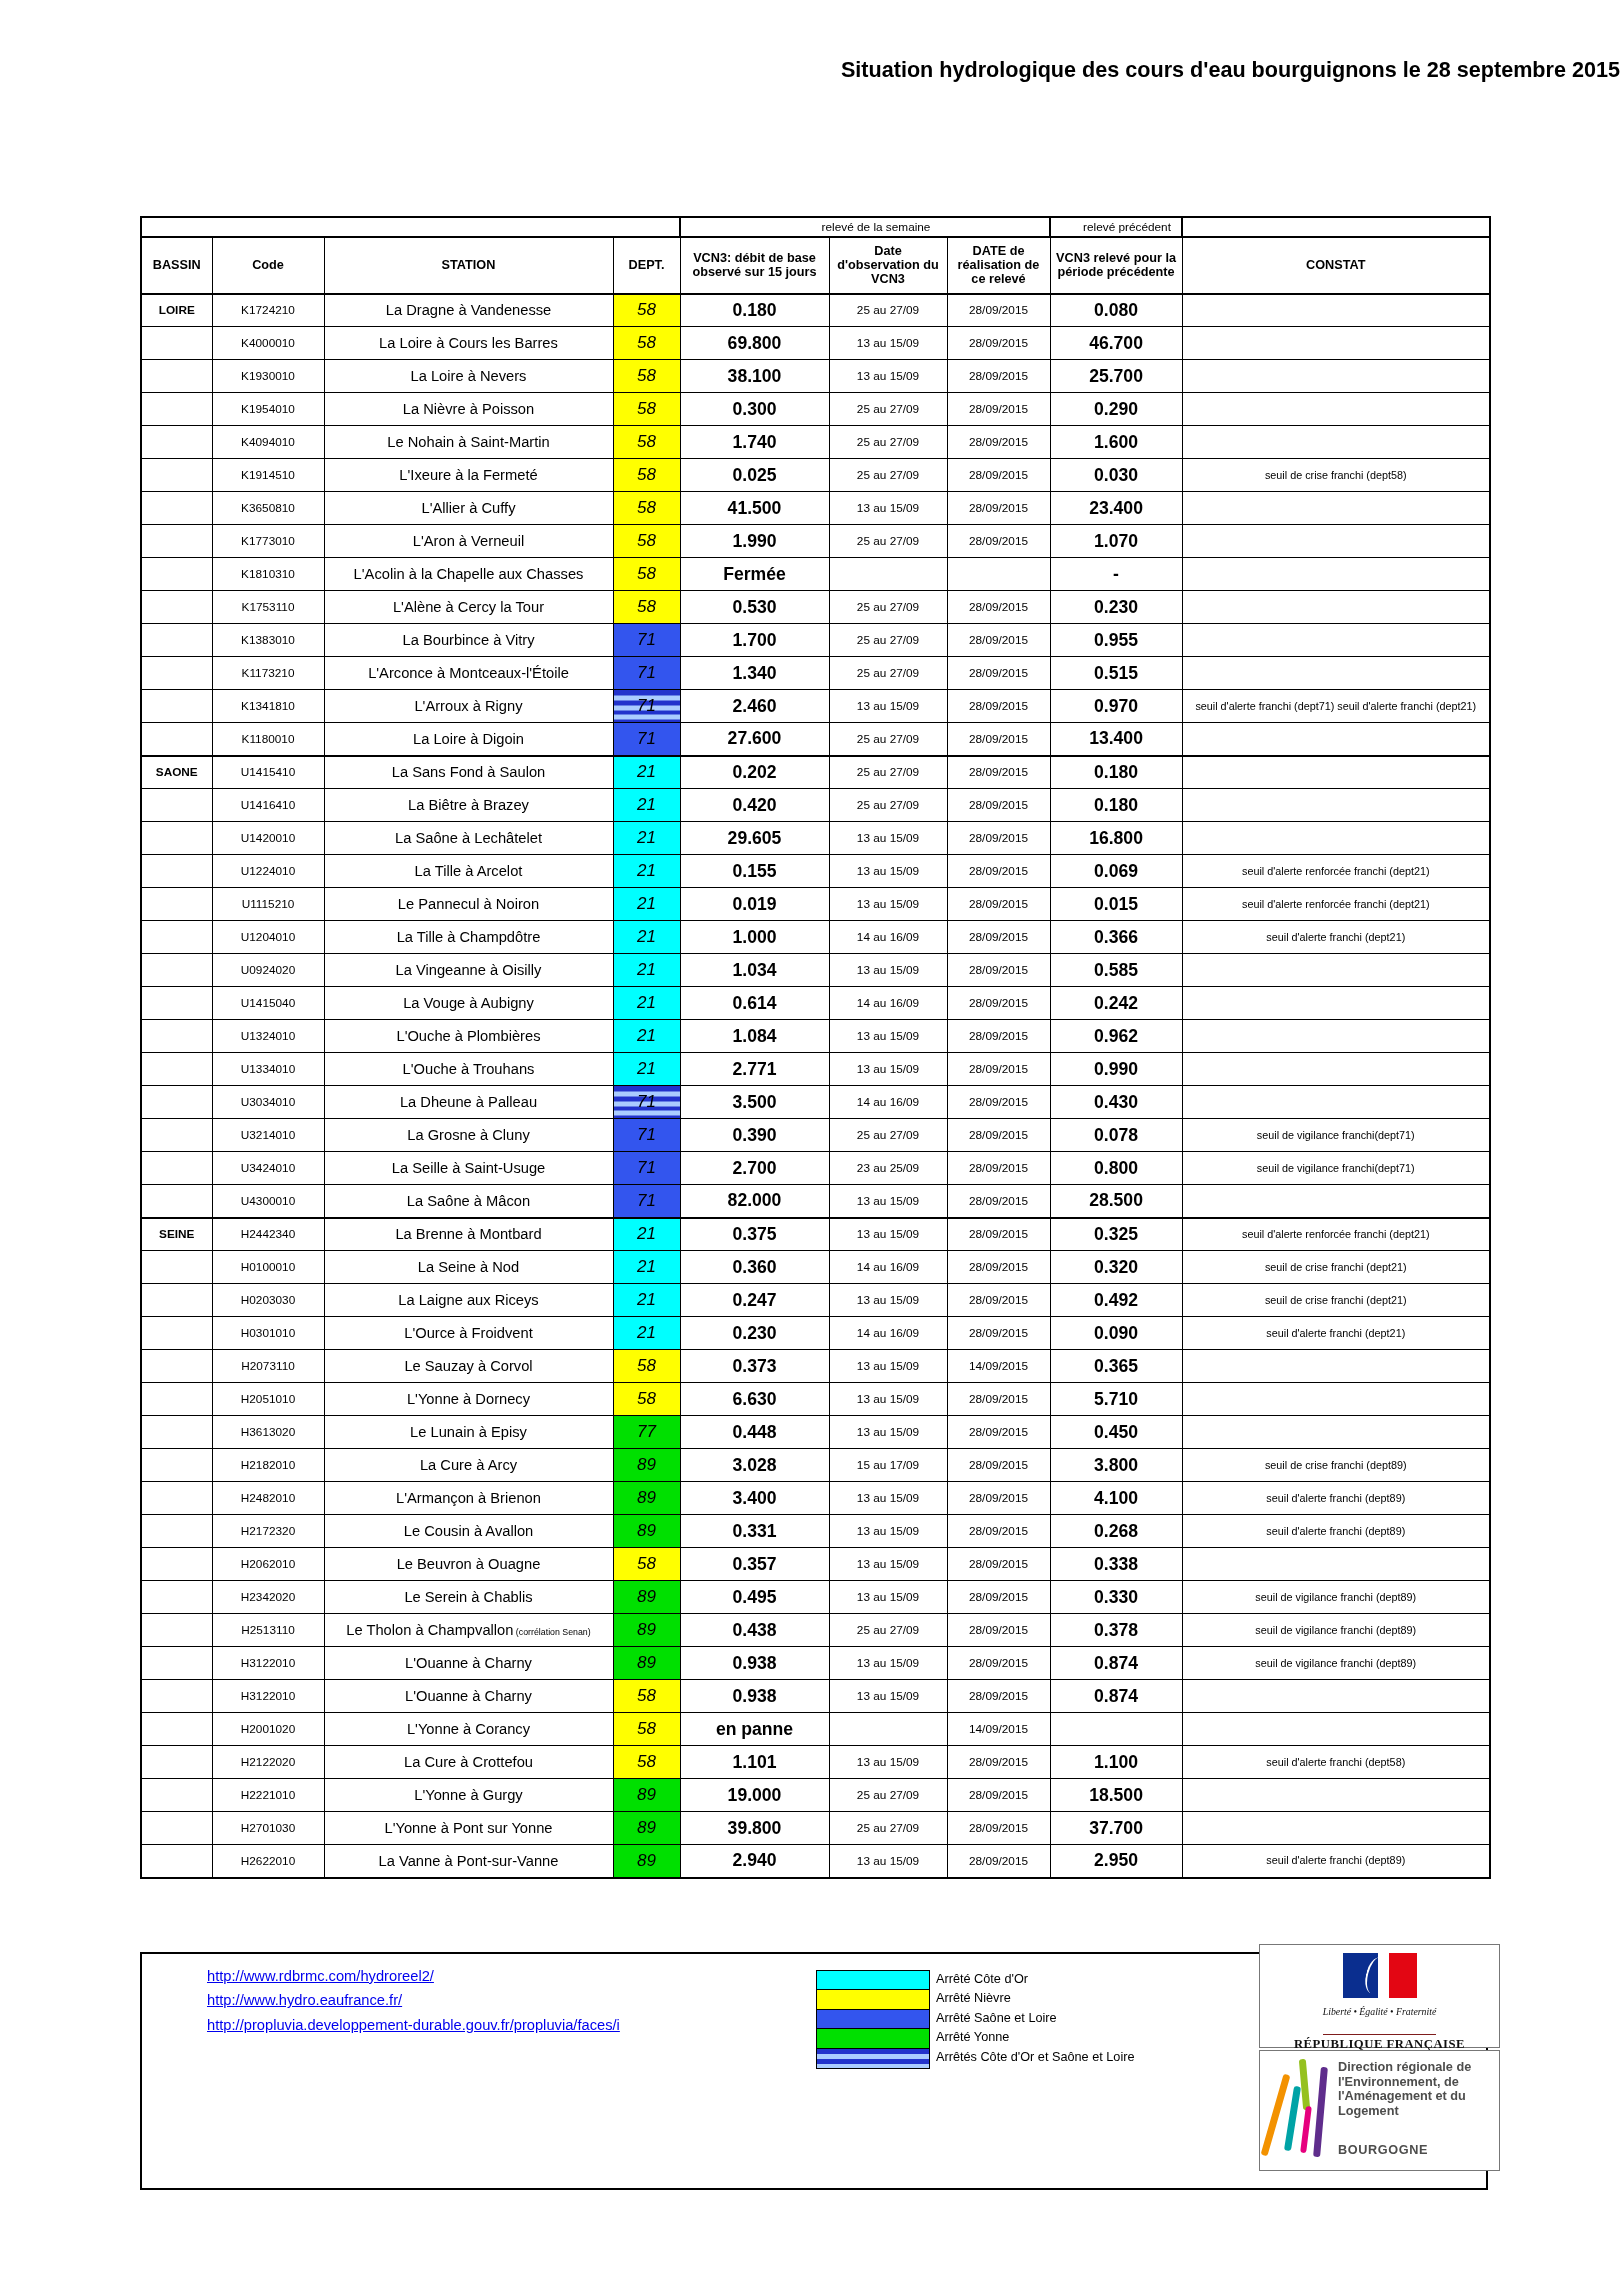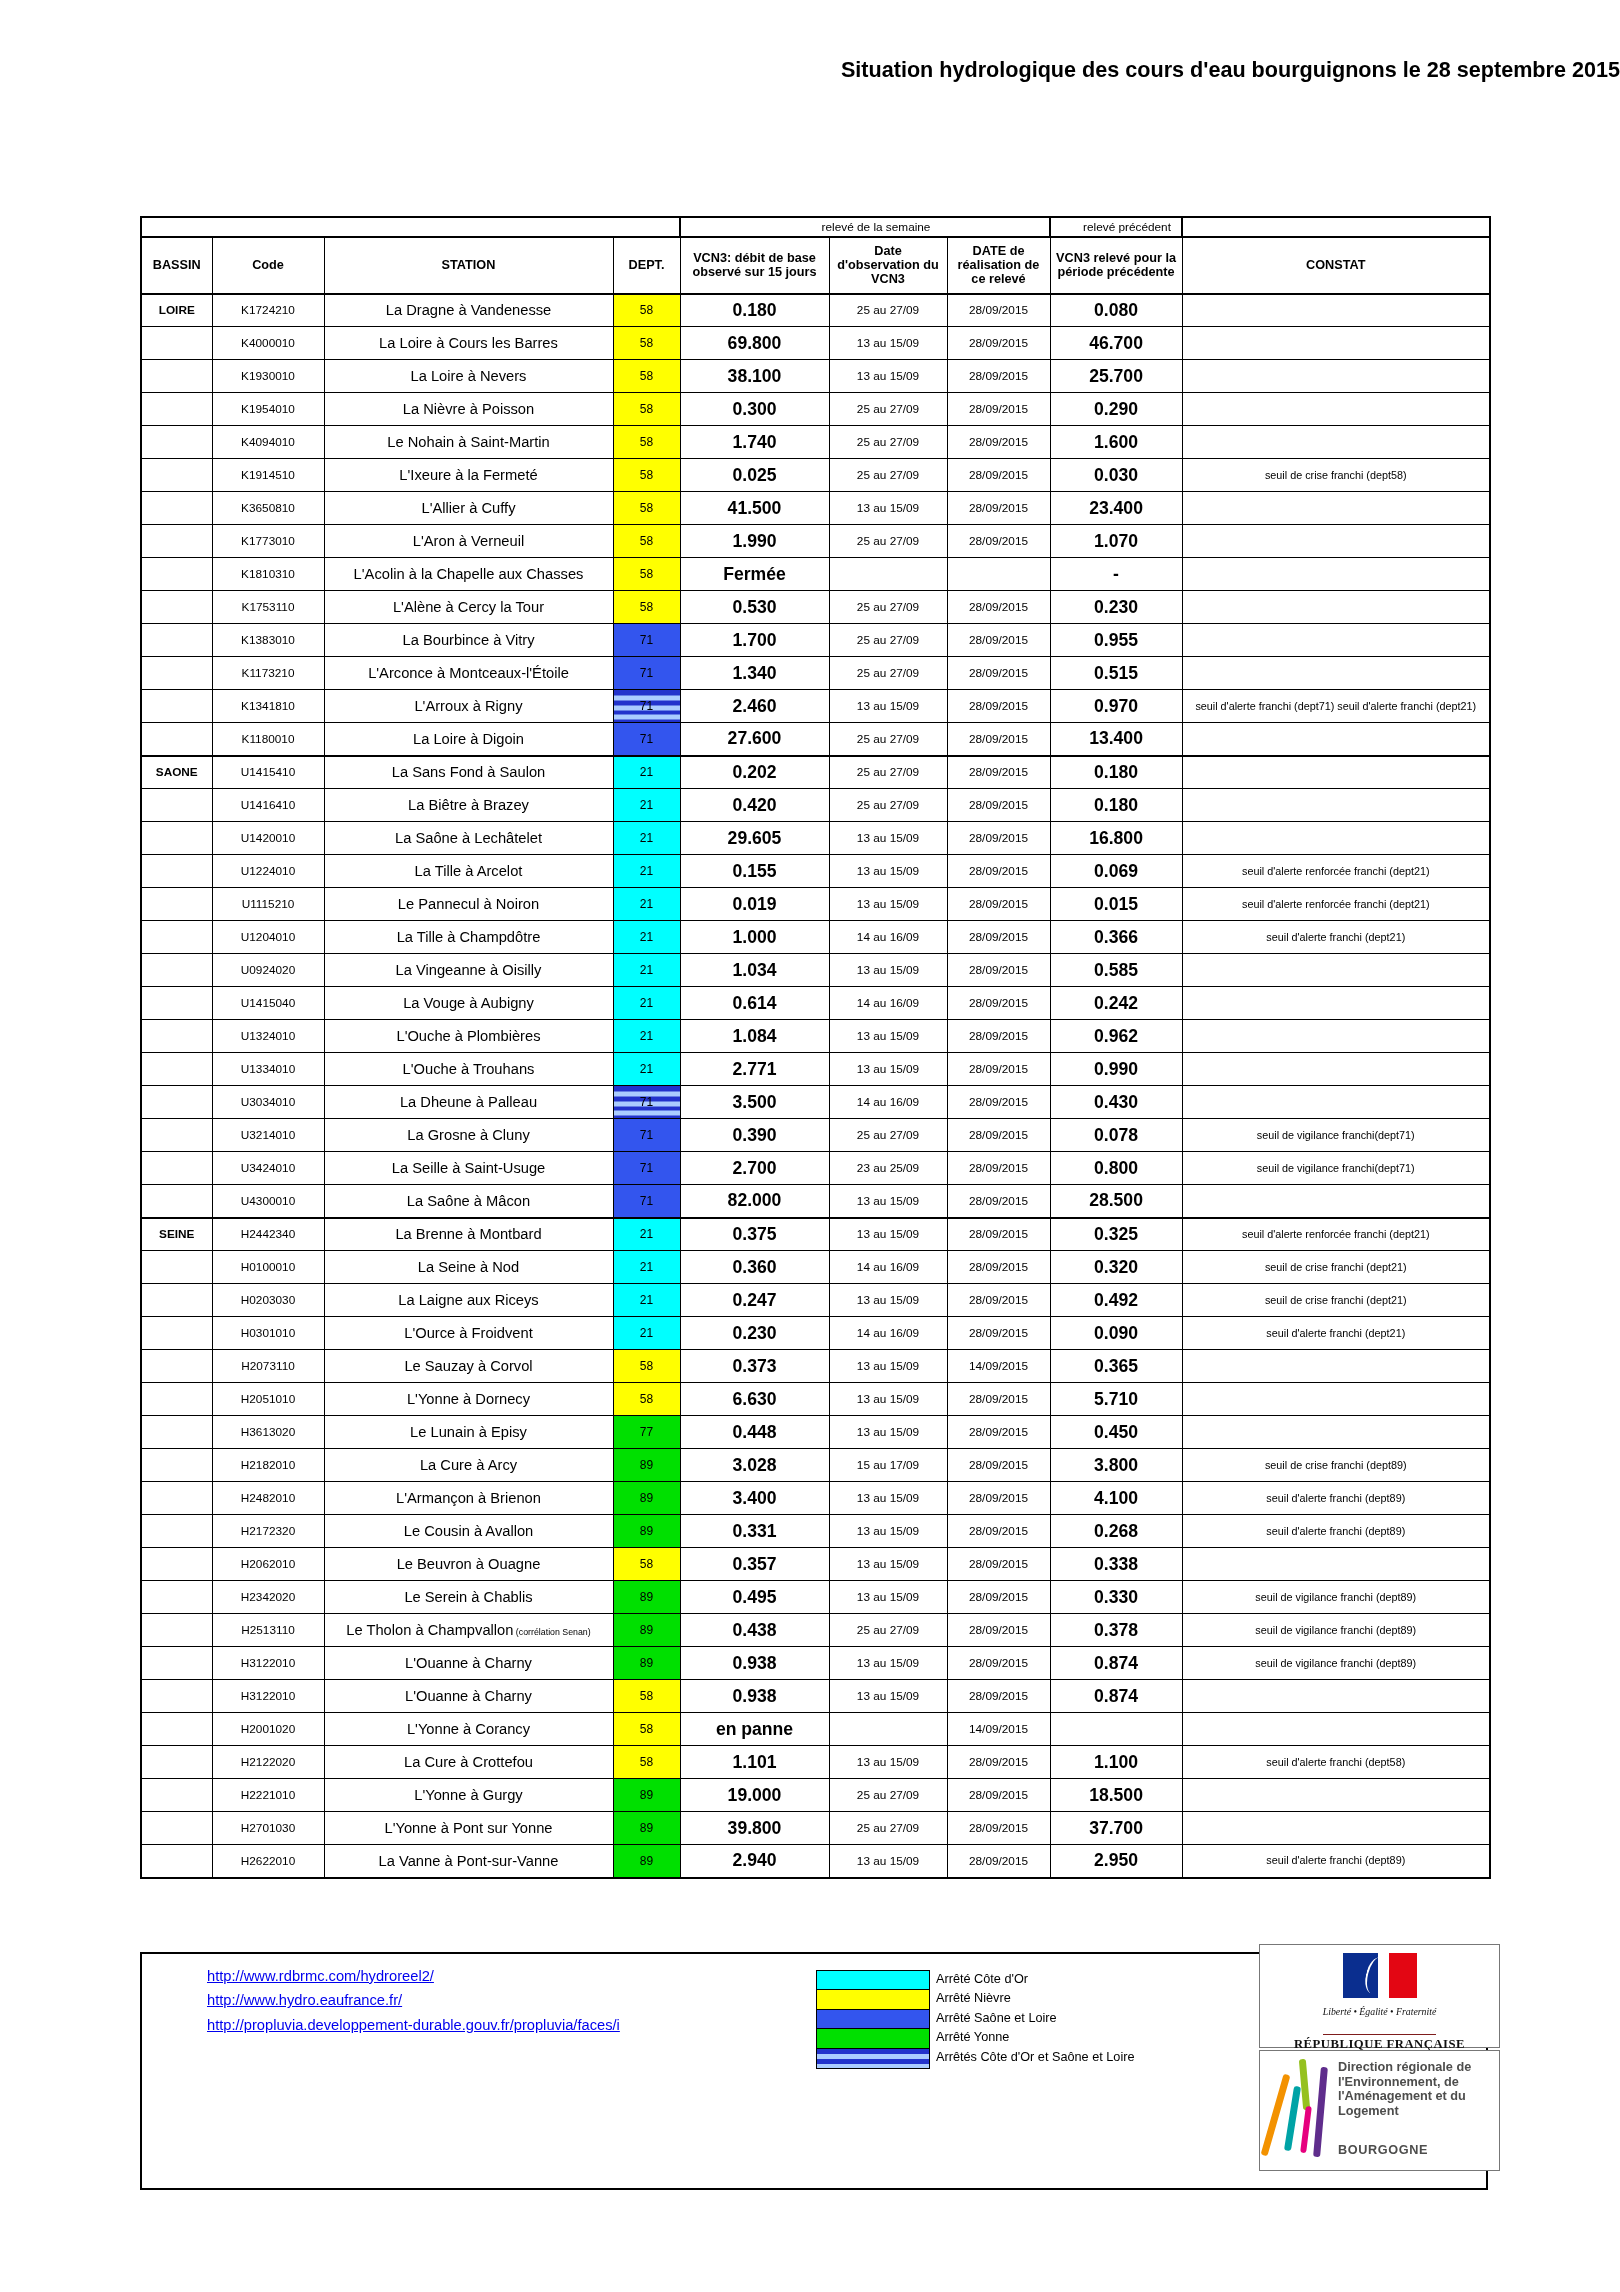--- a/index.html
+++ b/index.html
@@ -11,21 +11,21 @@
   table{border-collapse:collapse;table-layout:fixed;width:1348px;border:2px solid #000;}
   td,th{border:1px solid #000;overflow:hidden;padding:0 2px;box-sizing:border-box;}
   tr.band td{border:2px solid #000;height:19.6px;font-size:11.8px;text-align:center;vertical-align:middle;font-weight:normal;padding-left:24px;}
   tr.band td.band-empty{border-left:2px solid #000;border-right:2px solid #000;}
   tr.head th{font-size:12.7px;font-weight:bold;text-align:center;vertical-align:middle;height:57px;border-bottom:2.9px solid #000;}
   tbody td{height:33px;text-align:center;vertical-align:middle;background:#fff;}
   tbody td.bassin{font-weight:bold;font-size:11.8px;border-bottom-style:dotted;border-bottom-color:#777;margin-top:28px;}
   tbody td.code{font-size:11.8px;}
   tbody td.station{font-size:14.7px;}
   tbody td.station .note{font-size:8.8px;}
-  tbody td.dept{font-size:12px;}
+  tbody td.dept{font-size:17px;font-style:italic;}
   tbody td.val{font-size:17.6px;font-weight:bold;}
   tbody td.date{font-size:11.8px;}
   tbody td.constat{font-size:10.8px;line-height:12.7px;}
   tbody tr.gstart td{border-top:2.9px solid #000;}
   .c-yellow{background:var(--c-yellow) !important;}
   .c-blue{background:var(--c-blue) !important;}
   .c-cyan{background:var(--c-cyan) !important;}
   .c-green{background:var(--c-green) !important;}
   .c-stripes{background:repeating-linear-gradient(180deg,var(--stripe-dark) 0 4.9px,var(--stripe-light) 4.9px 9.8px) !important;}
 

